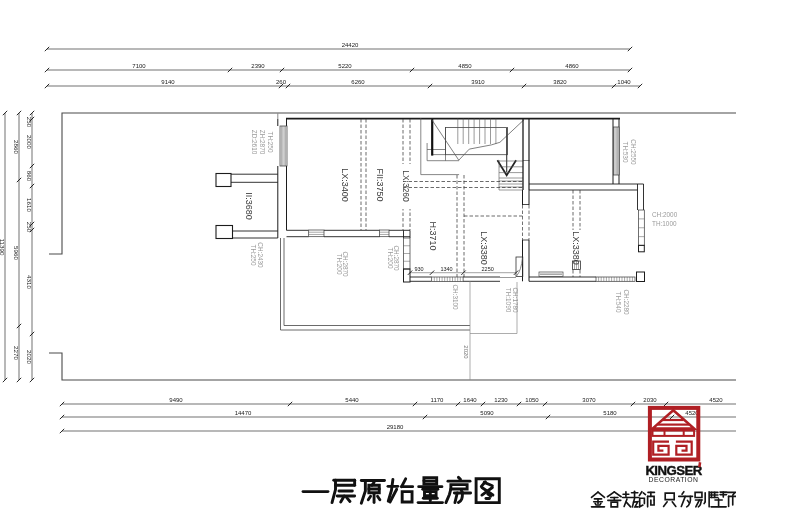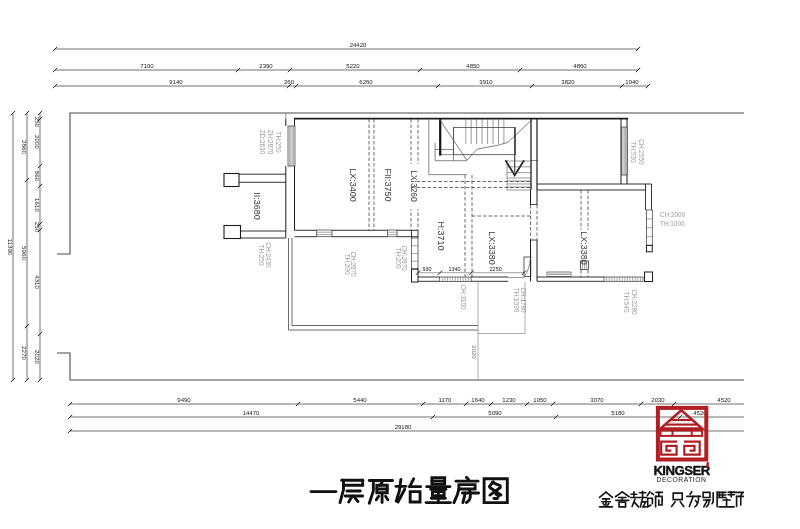--- a/index.html
+++ b/index.html
@@ -1,17 +1,17 @@
 <!DOCTYPE html>
 <html><head>
 <meta charset="utf-8">
 <style>
   html,body { margin:0; padding:0; background:#fff; }
   #page { width:736px; height:529px; position:relative; overflow:hidden;
-          font-family:"Liberation Sans", sans-serif;margin-left:8px; }
+          font-family:"Liberation Sans", sans-serif; }
 </style>
 </head>
 <body>
 <div id="page">
 <svg width="800" height="529" viewBox="0 0 800 529">
 <rect width="800" height="529" fill="#ffffff"></rect>
 
 <g>
 <path d="M49,254 L62,254 L62,113 L749,113 L749,380 L62,380 L62,353 L49,353" fill="none" stroke="#4a4a4a" stroke-width="1.1"></path>
 </g>

